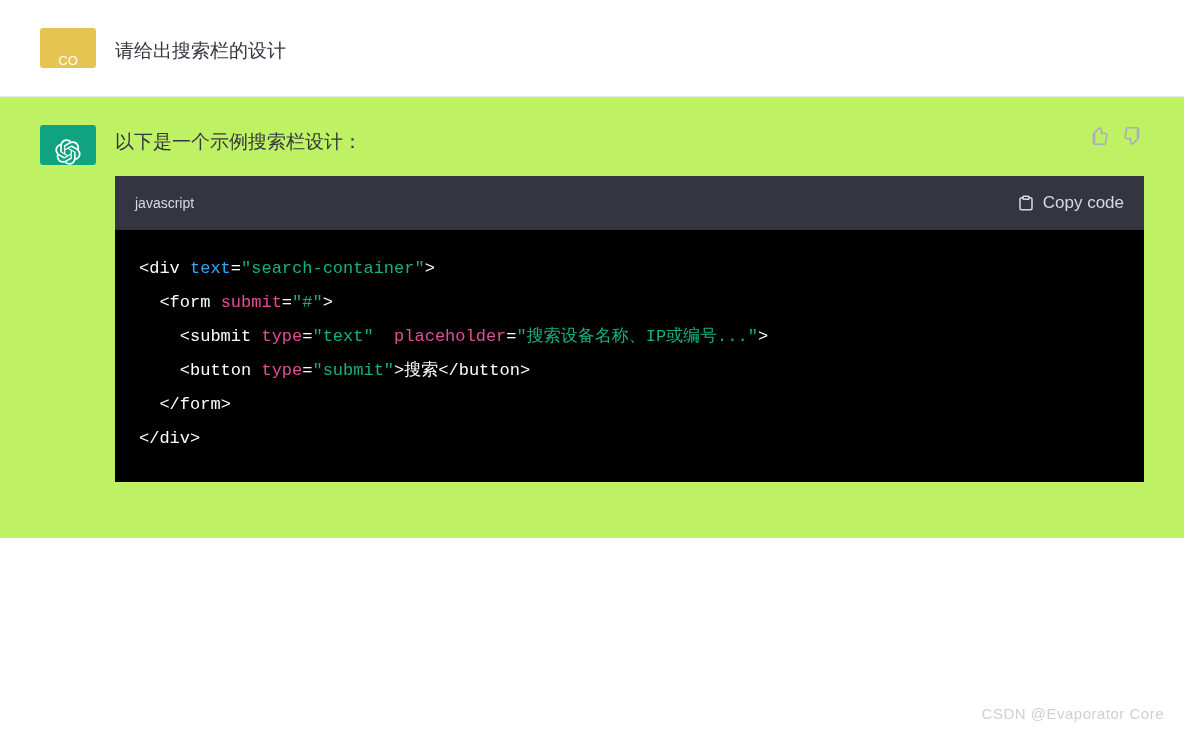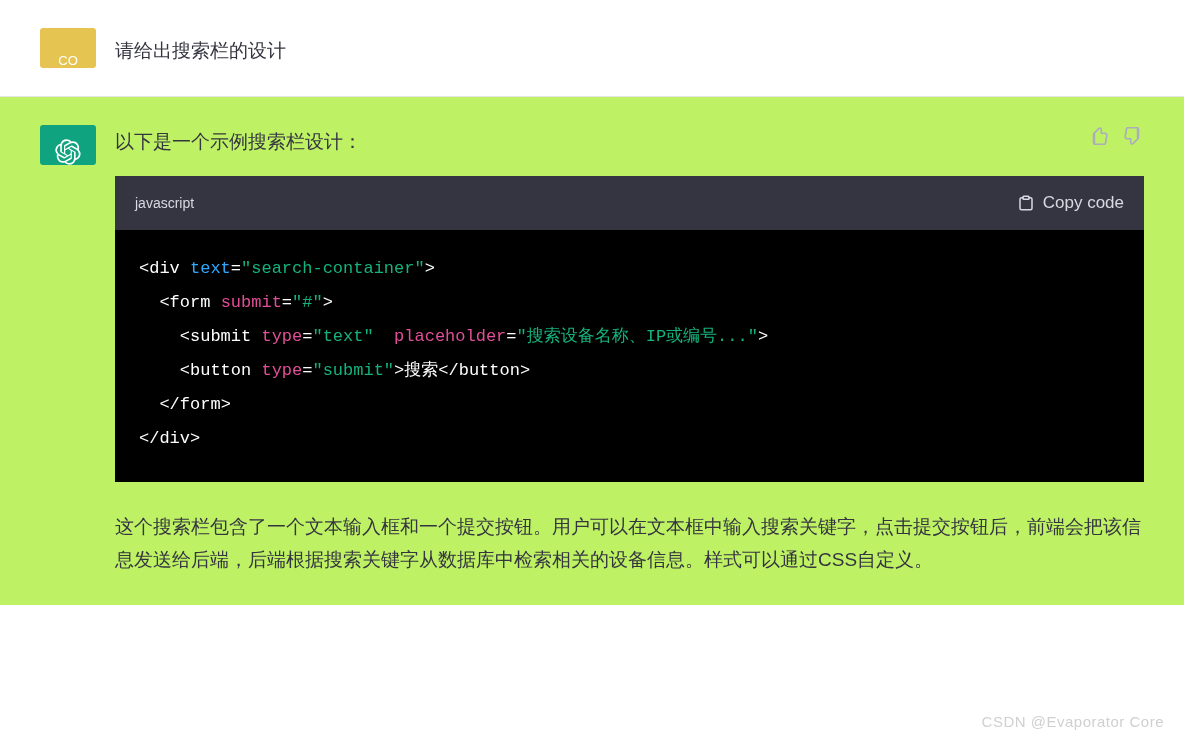--- a/index.html
+++ b/index.html
@@ -94,21 +94,21 @@
     }
     .t-white  { color: #ffffff; }
     .t-tag    { color: #ffffff; }
     .t-attr   { color: #2ea8ff; }
     .t-attr2  { color: #e24e98; }
     .t-eq     { color: #ffffff; }
     .t-str    { color: #14b37d; }
     .t-txt    { color: #ffffff; text-align: right; }
     .watermark {
       position: absolute;
-      bottom: 6px;
+      bottom: 14px;
       right: 20px;
       color: #d0d0d0;
       font-size: 15px;
       letter-spacing: 0.5px;
       pointer-events: none;
     }
   </style>
 </head>
 <body>
 
@@ -140,21 +140,20 @@
         </div>
       </div>
       <div class="code-body"><span class="t-white">&lt;</span><span class="t-tag">div</span> <span class="t-attr">text</span><span class="t-eq">=</span><span class="t-str">"search-container"</span><span class="t-white">&gt;</span>
 <span>  </span><span class="t-white">&lt;</span><span class="t-tag">form</span> <span class="t-attr2">submit</span><span class="t-eq">=</span><span class="t-str">"#"</span><span class="t-white">&gt;</span>
 <span>    </span><span class="t-white">&lt;</span><span class="t-tag">submit</span> <span class="t-attr2">type</span><span class="t-eq">=</span><span class="t-str">"text"</span><span> </span> <span class="t-attr2">placeholder</span><span class="t-eq">=</span><span class="t-str">"搜索设备名称、IP或编号..."</span><span class="t-white">&gt;</span>
 <span>    </span><span class="t-white">&lt;</span><span class="t-tag">button</span> <span class="t-attr2">type</span><span class="t-eq">=</span><span class="t-str">"submit"</span><span class="t-white">&gt;</span><span class="t-txt">搜索</span><span class="t-white">&lt;/</span><span class="t-tag">button</span><span class="t-white">&gt;</span>
 <span>  </span><span class="t-white">&lt;/</span><span class="t-tag">form</span><span class="t-white">&gt;</span>
 <span class="t-white">&lt;/</span><span class="t-tag">div</span><span class="t-white">&gt;</span></div>
     </div>
 
-    <div>这个搜索栏包含了一个文本输入框和一个提交按钮。用户可以在文本框中输入搜索关键字，点击提交按钮后，前端会把该信息发送给后端，后端根据搜索关键字从数据库中检索相关的设备信息。样式可以通过CSS自定义。</div>
   </div>
 
   <div class="feedback">
     <svg class="thumb" viewBox="0 0 24 24" fill="none" stroke="currentColor" stroke-width="1.8" stroke-linecap="round" stroke-linejoin="round">
       <path d="M7 10v11"></path>
         <path d="M17 21H8a2 2 0 0 1-2-2v-8.5a2 2 0 0 1 .6-1.4l5.4-5.4A1.5 1.5 0 0 1 14.5 5v4h4a2 2 0 0 1 2 2.3l-1.2 7A2 2 0 0 1 17.3 21Z"></path>
     </svg>
     <svg class="thumb" viewBox="0 0 24 24" fill="none" stroke="currentColor" stroke-width="1.8" stroke-linecap="round" stroke-linejoin="round">
       <path d="M17 14V3"></path>
         <path d="M7 3h9a2 2 0 0 1 2 2v8.5a2 2 0 0 1-.6 1.4l-5.4 5.4A1.5 1.5 0 0 1 9.5 19v-4h-4a2 2 0 0 1-2-2.3l1.2-7A2 2 0 0 1 6.7 3Z"></path>

